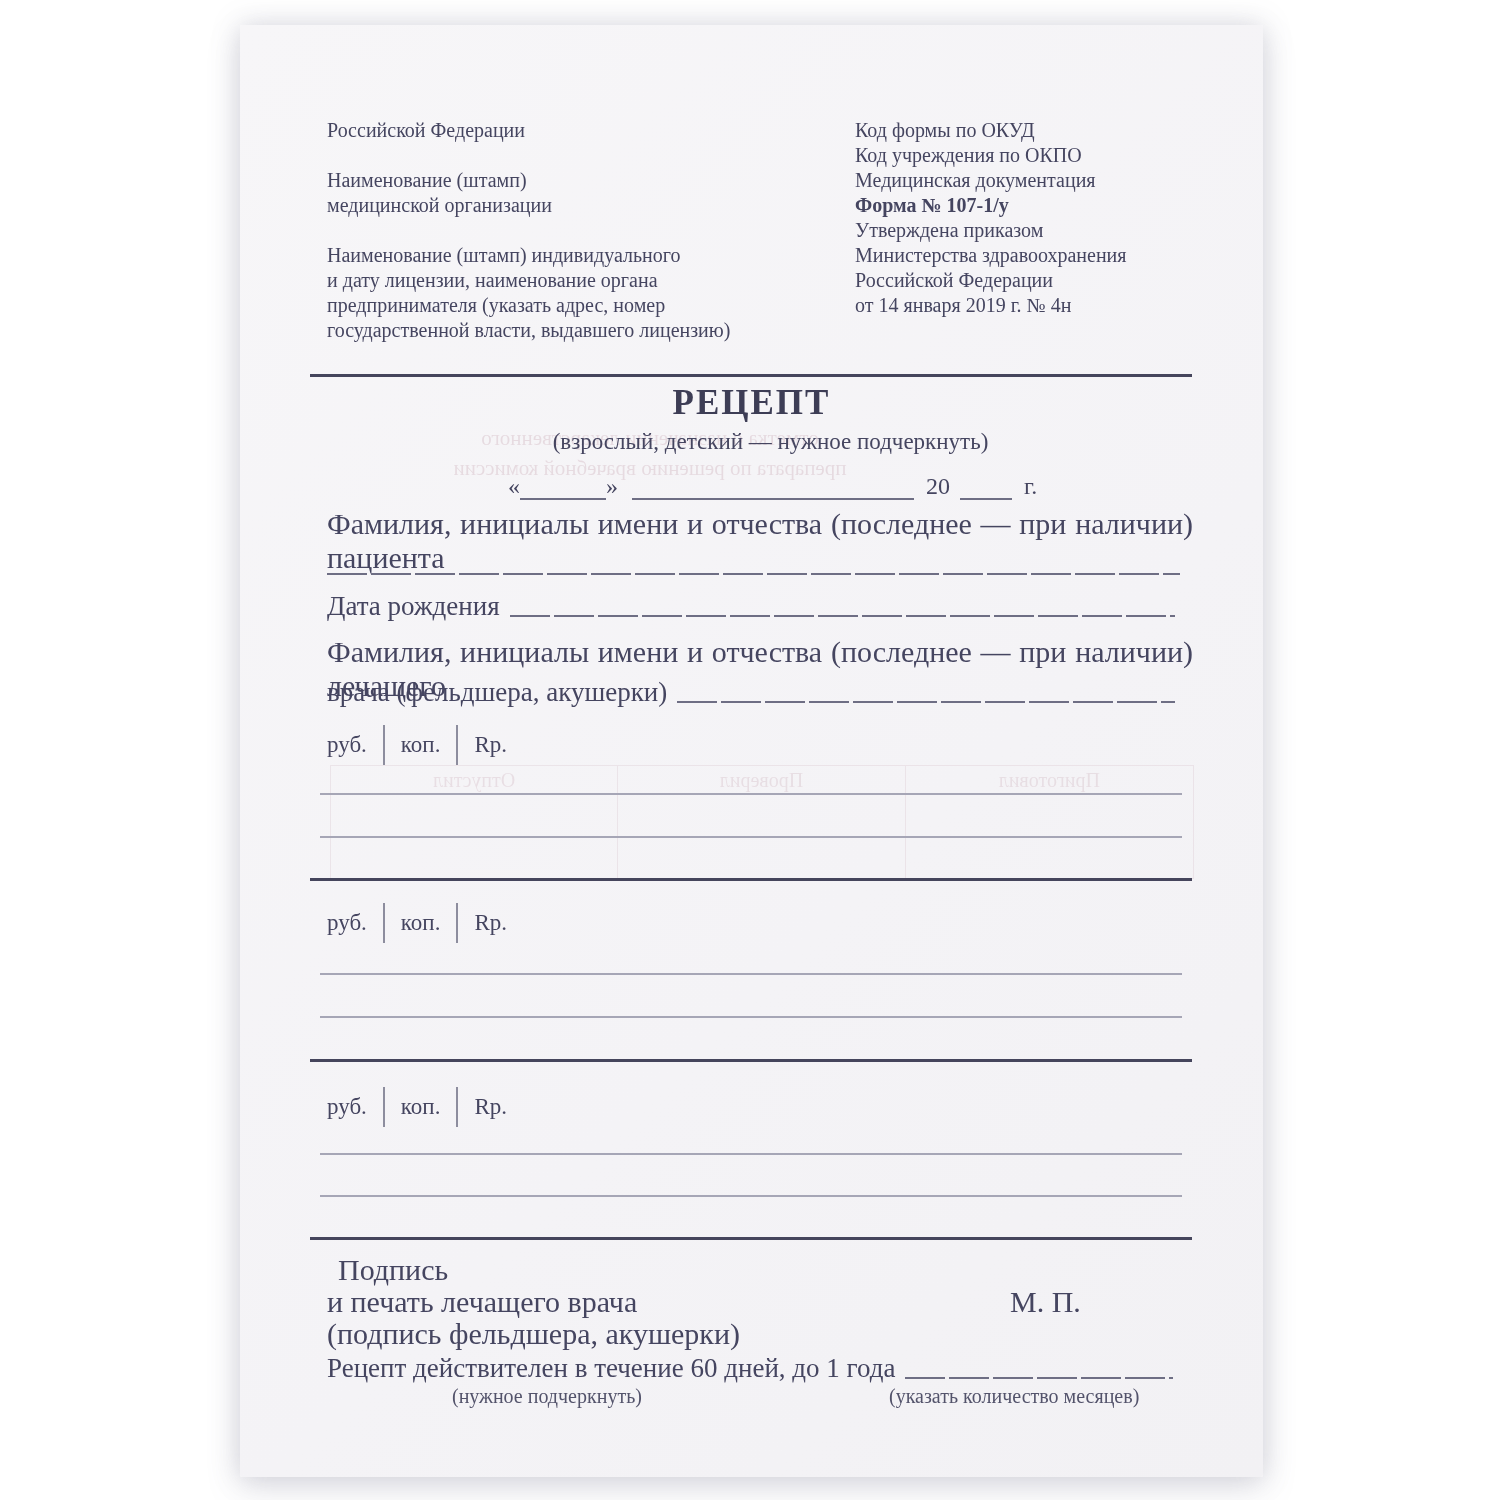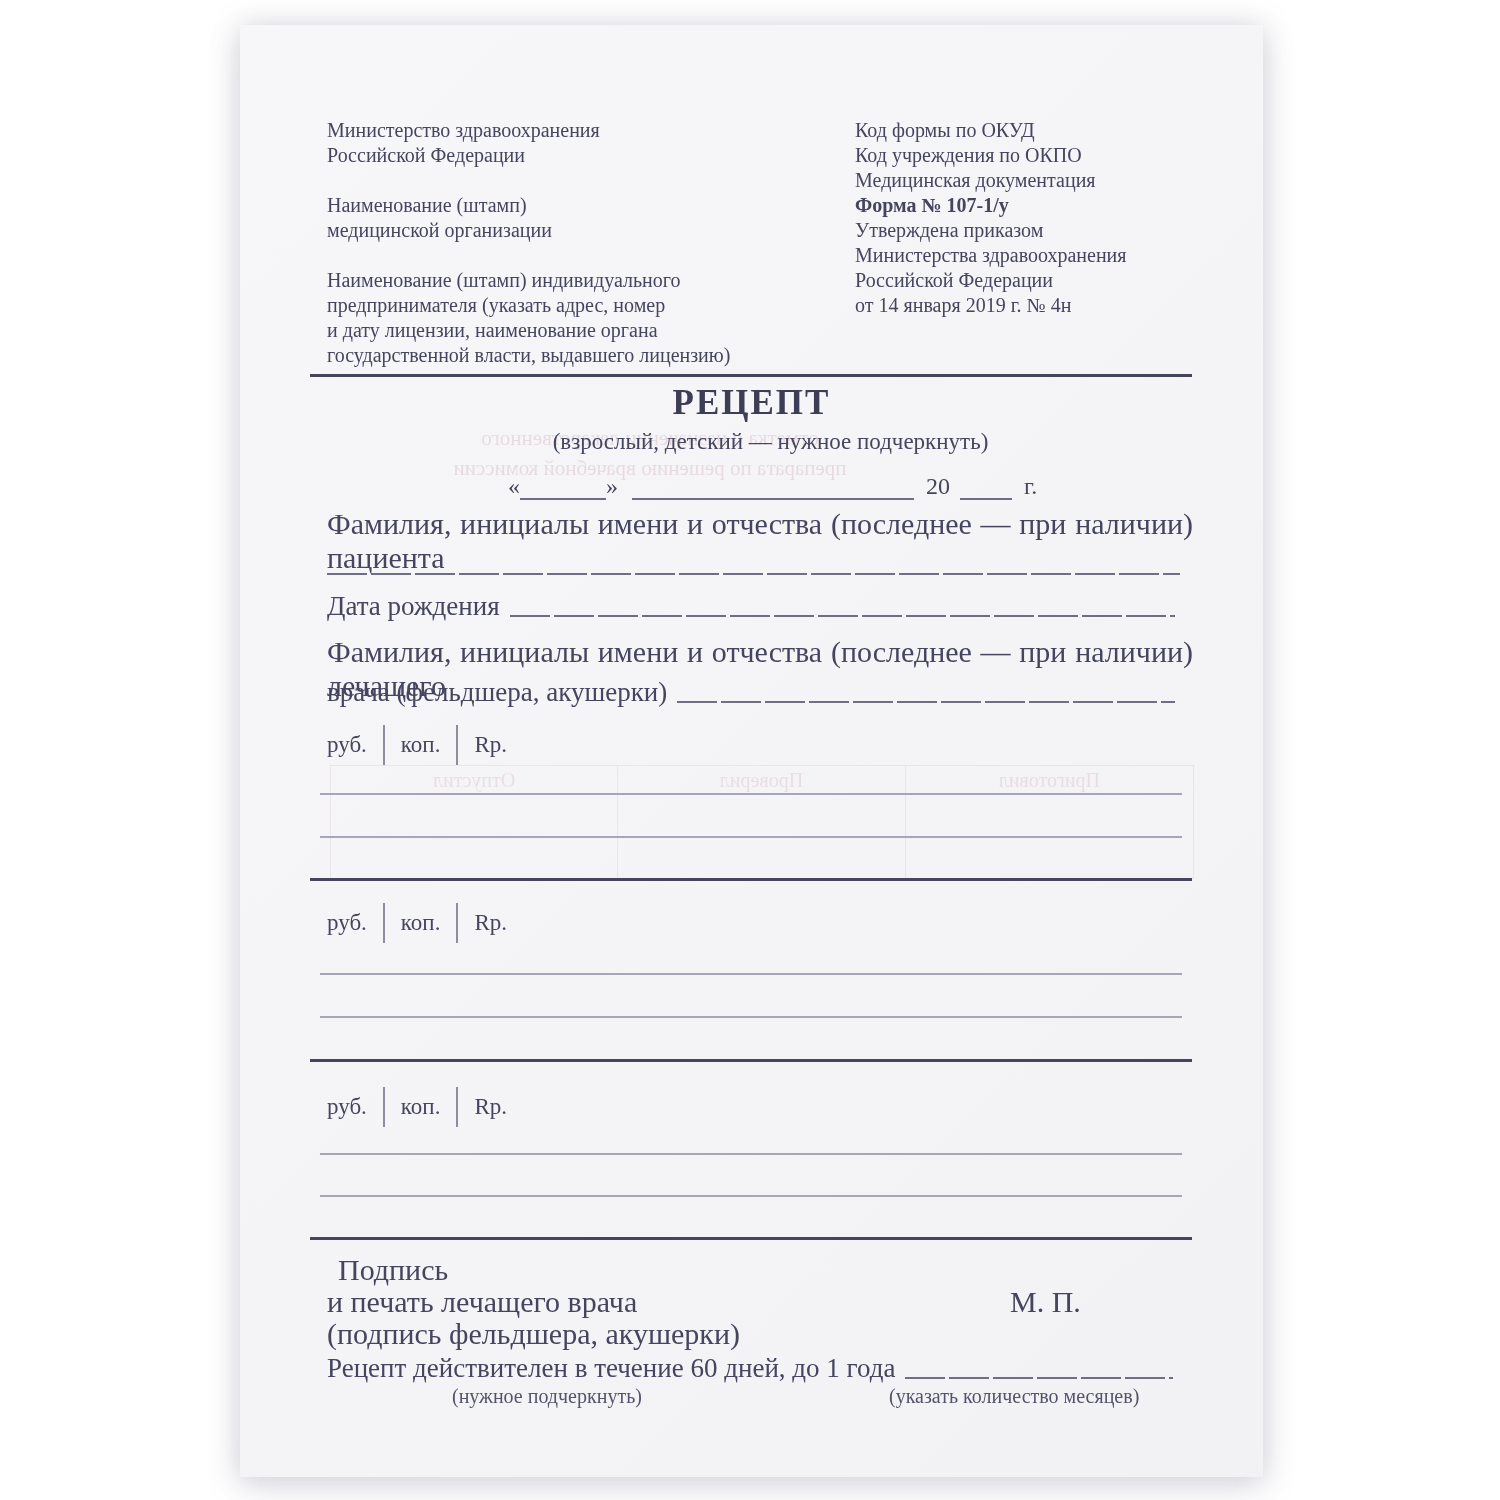--- a/index.html
+++ b/index.html
@@ -65,31 +65,30 @@
     <div>препарата по решению врачебной комиссии</div>
   </div>
   <div class="ghost-table">
     <div class="cell">Приготовил</div>
     <div class="cell">Проверил</div>
     <div class="cell">Отпустил</div>
   </div>
 
   <div class="abs hdr" style="left:87px;top:93px;width:490px;">
     <div class="para">
-      <div>Министерство здравоохранения</div>
       <div>Российской Федерации</div>
     </div>
     <div class="para">
       <div>Наименование (штамп)</div>
       <div>медицинской организации</div>
     </div>
     <div class="para">
       <div>Наименование (штамп) индивидуального</div>
+      <div>и дату лицензии, наименование органа</div>
       <div>предпринимателя (указать адрес, номер</div>
-      <div>и дату лицензии, наименование органа</div>
       <div>государственной власти, выдавшего лицензию)</div>
     </div>
   </div>
 
   <div class="abs hdr" style="left:615px;top:93px;width:360px;">
     <div>Код формы по ОКУД</div>
     <div>Код учреждения по ОКПО</div>
     <div>Медицинская документация</div>
     <div class="bold">Форма № 107-1/у</div>
     <div>Утверждена приказом</div>

